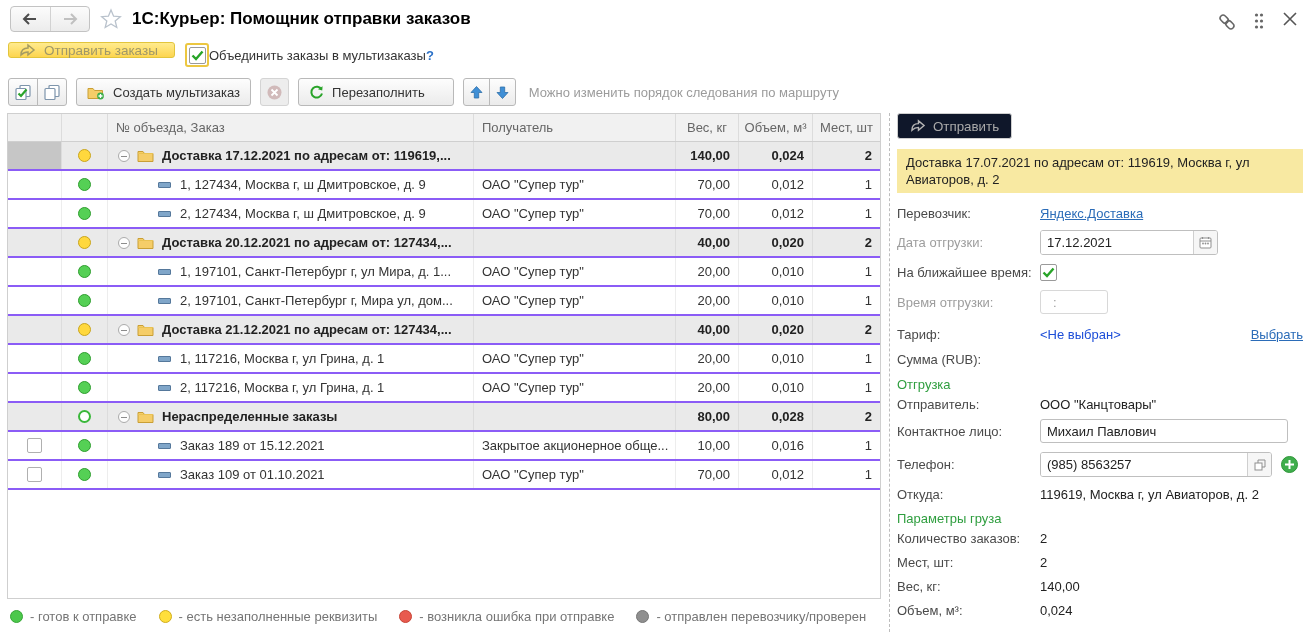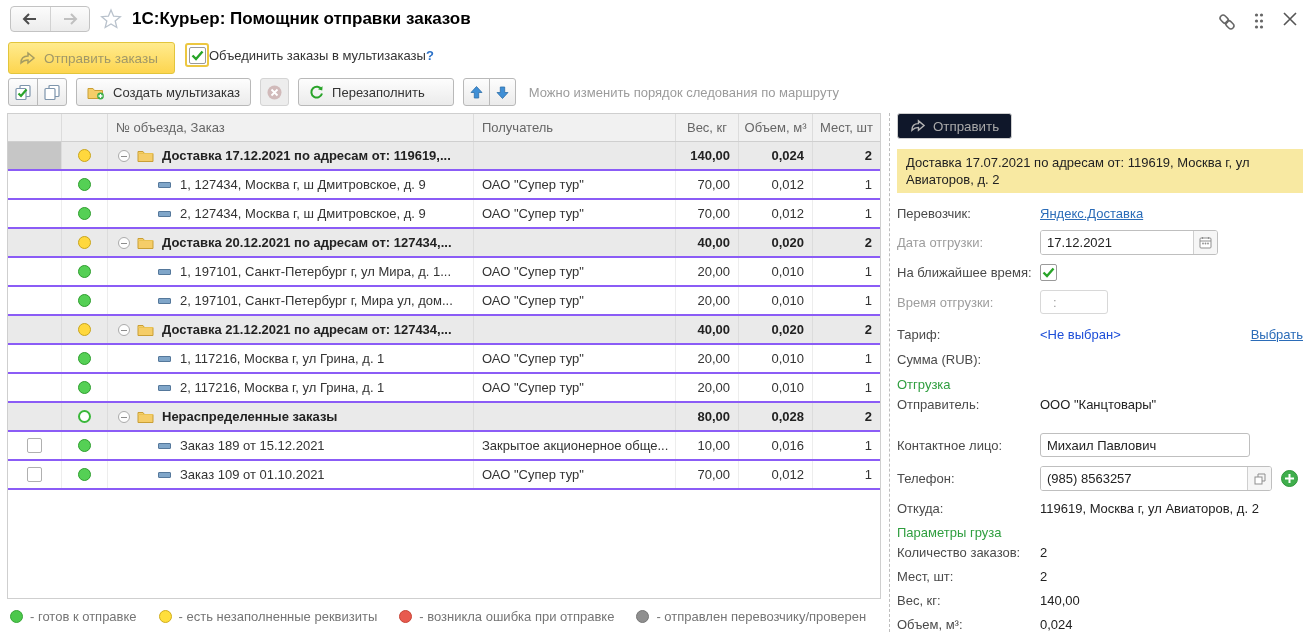--- a/index.html
+++ b/index.html
@@ -8,21 +8,21 @@
 
   
   .navgroup { position:absolute; left:10px; top:6px; width:80px; height:26px; display:flex; border:1px solid #c3c3c3; border-radius:4px; background:linear-gradient(#fcfcfc,#ececec); }
   .nav-btn { flex:1; display:flex; align-items:center; justify-content:center; cursor:pointer; }
   .nav-btn + .nav-btn { border-left:1px solid #d2d2d2; }
   .star { position:absolute; left:100px; top:8px; }
   .win-title { position:absolute; left:132px; top:9px; font-size:17px; font-weight:bold; color:#000; }
   .tb-ico { position:absolute; top:11px; cursor:pointer; }
 
   
-  .btn-send-orders { position:absolute; left:8px; top:42px; height:32px; display:inline-flex; align-items:center; gap:8px; padding:0 16px 0 10px; background:linear-gradient(#ffeb8e,#fdd54f); border:1px solid #e2c53c; border-radius:3px; color:#a09868; font-size:13.5px; cursor:pointer; }
+  .btn-send-orders { position:absolute; left:8px; top:42px; height:16px; display:inline-flex; align-items:center; gap:8px; padding:0 16px 0 10px; background:linear-gradient(#ffeb8e,#fdd54f); border:1px solid #e2c53c; border-radius:3px; color:#a09868; font-size:13.5px; cursor:pointer; }
   .merge-wrap { position:absolute; left:185px; top:43px; display:flex; align-items:center; }
   .cb-focus { width:24px; height:24px; border:2px solid #ecc741; border-radius:3px; background:#fff; display:flex; align-items:center; justify-content:center; }
   .cbx { width:17px; height:17px; border:1px solid #9a9a9a; border-radius:2px; background:#fff; display:flex; align-items:center; justify-content:center; }
   .help-q { color:#2b71c8; font-weight:bold; cursor:pointer; }
 
   
   .toolbar { position:absolute; left:8px; top:78px; display:flex; align-items:center; gap:9px; height:28px; }
   .tbtn { height:28px; display:inline-flex; align-items:center; gap:8px; padding:0 10px; border:1px solid #b9b9b9; border-radius:3px; background:linear-gradient(#fdfdfd,#ebebeb); cursor:pointer; color:#333; }
   .tbtn.sm { padding:0 5px; }
   .tbtn.disabled { background:#ededed; border-color:#d4d4d4; cursor:default; }
@@ -474,23 +474,23 @@
     <span class="val"></span>
   </div>
 
   <div class="frow ghead" style="margin-top:10px">Отгрузка</div>
 
   <div class="frow" style="margin-top:5px">
     <span class="lbl">Отправитель:</span>
     <span class="val">ООО "Канцтовары"</span>
   </div>
 
-  <div class="frow" style="margin-top:21px">
+  <div class="frow" style="margin-top:7px">
     <span class="lbl">Контактное лицо:</span>
-    <input class="inp" style="width: 210px;" value="Михаил Павлович">
+    <input class="inp" style="width: 248px;" value="Михаил Павлович">
   </div>
 
   <div class="frow" style="margin-top:9px">
     <span class="lbl">Телефон:</span>
     <div class="inp-wrap" style="width:232px">
       <input value="(985) 8563257" style="">
       <div class="side-btn">
         <svg width="12" height="12" viewBox="0 0 12 12">
             <rect x="1" y="4" width="7" height="7" fill="#fff" stroke="#8f8f8f"></rect>
             <path d="M4 4 V1 H11 V8 H8" fill="none" stroke="#8f8f8f"></path>

